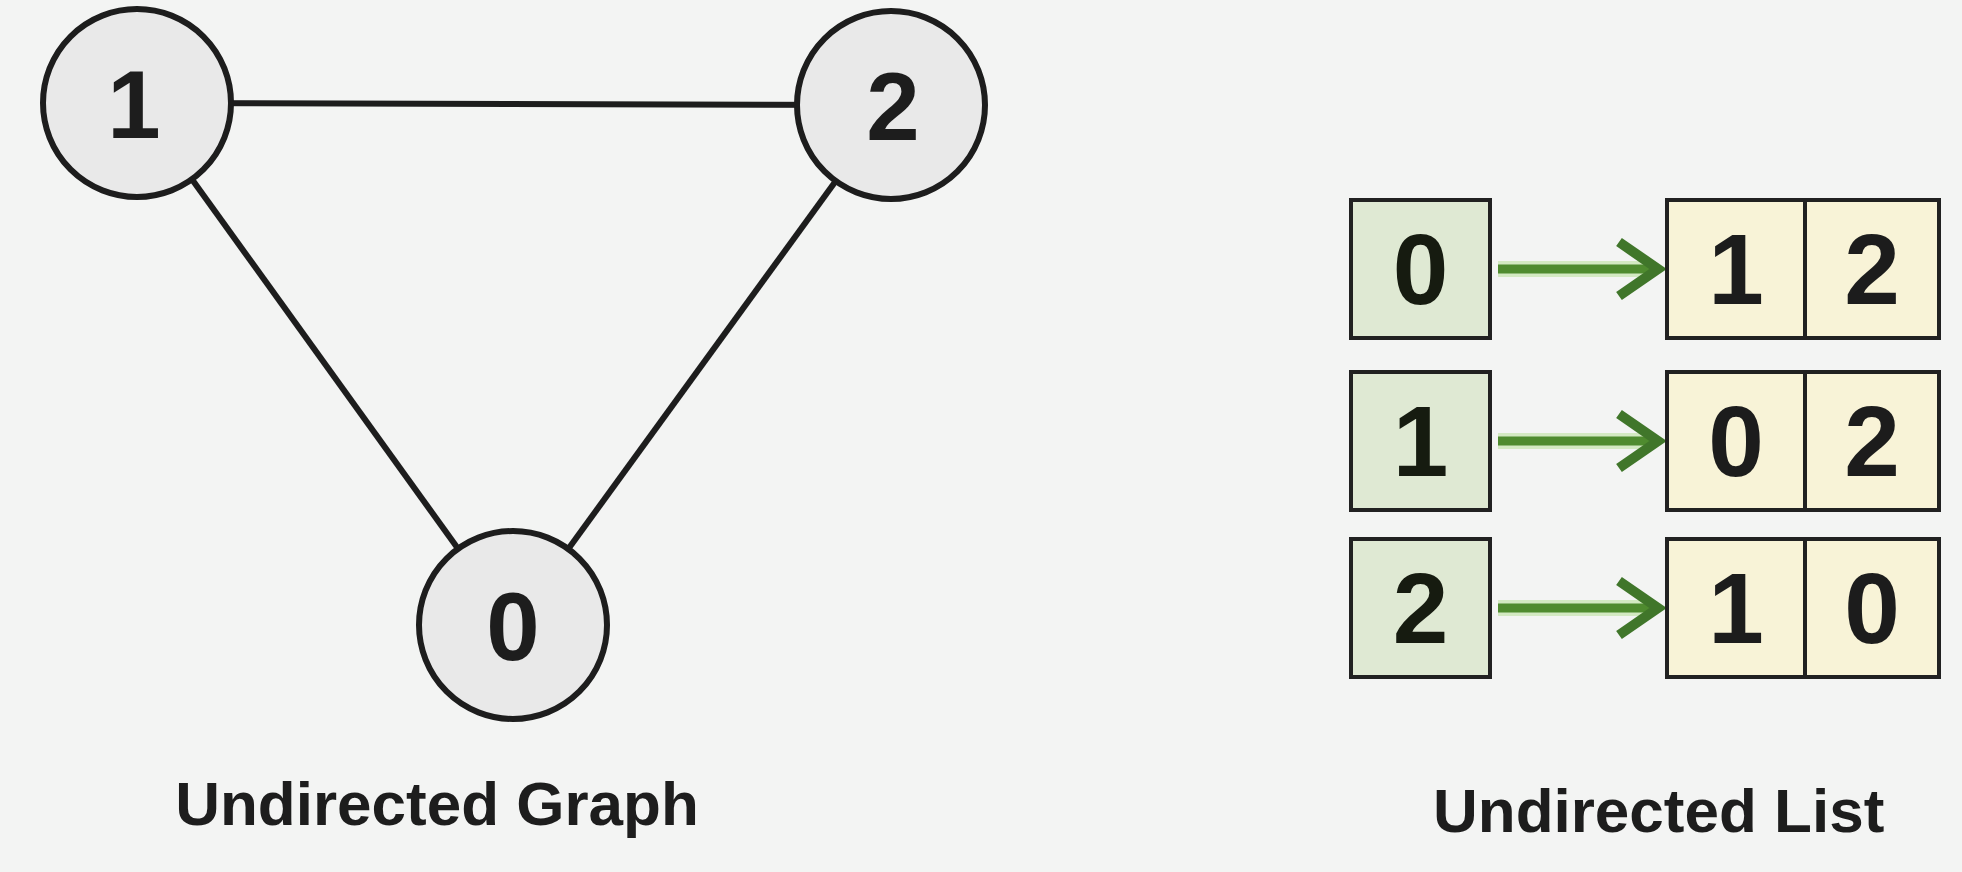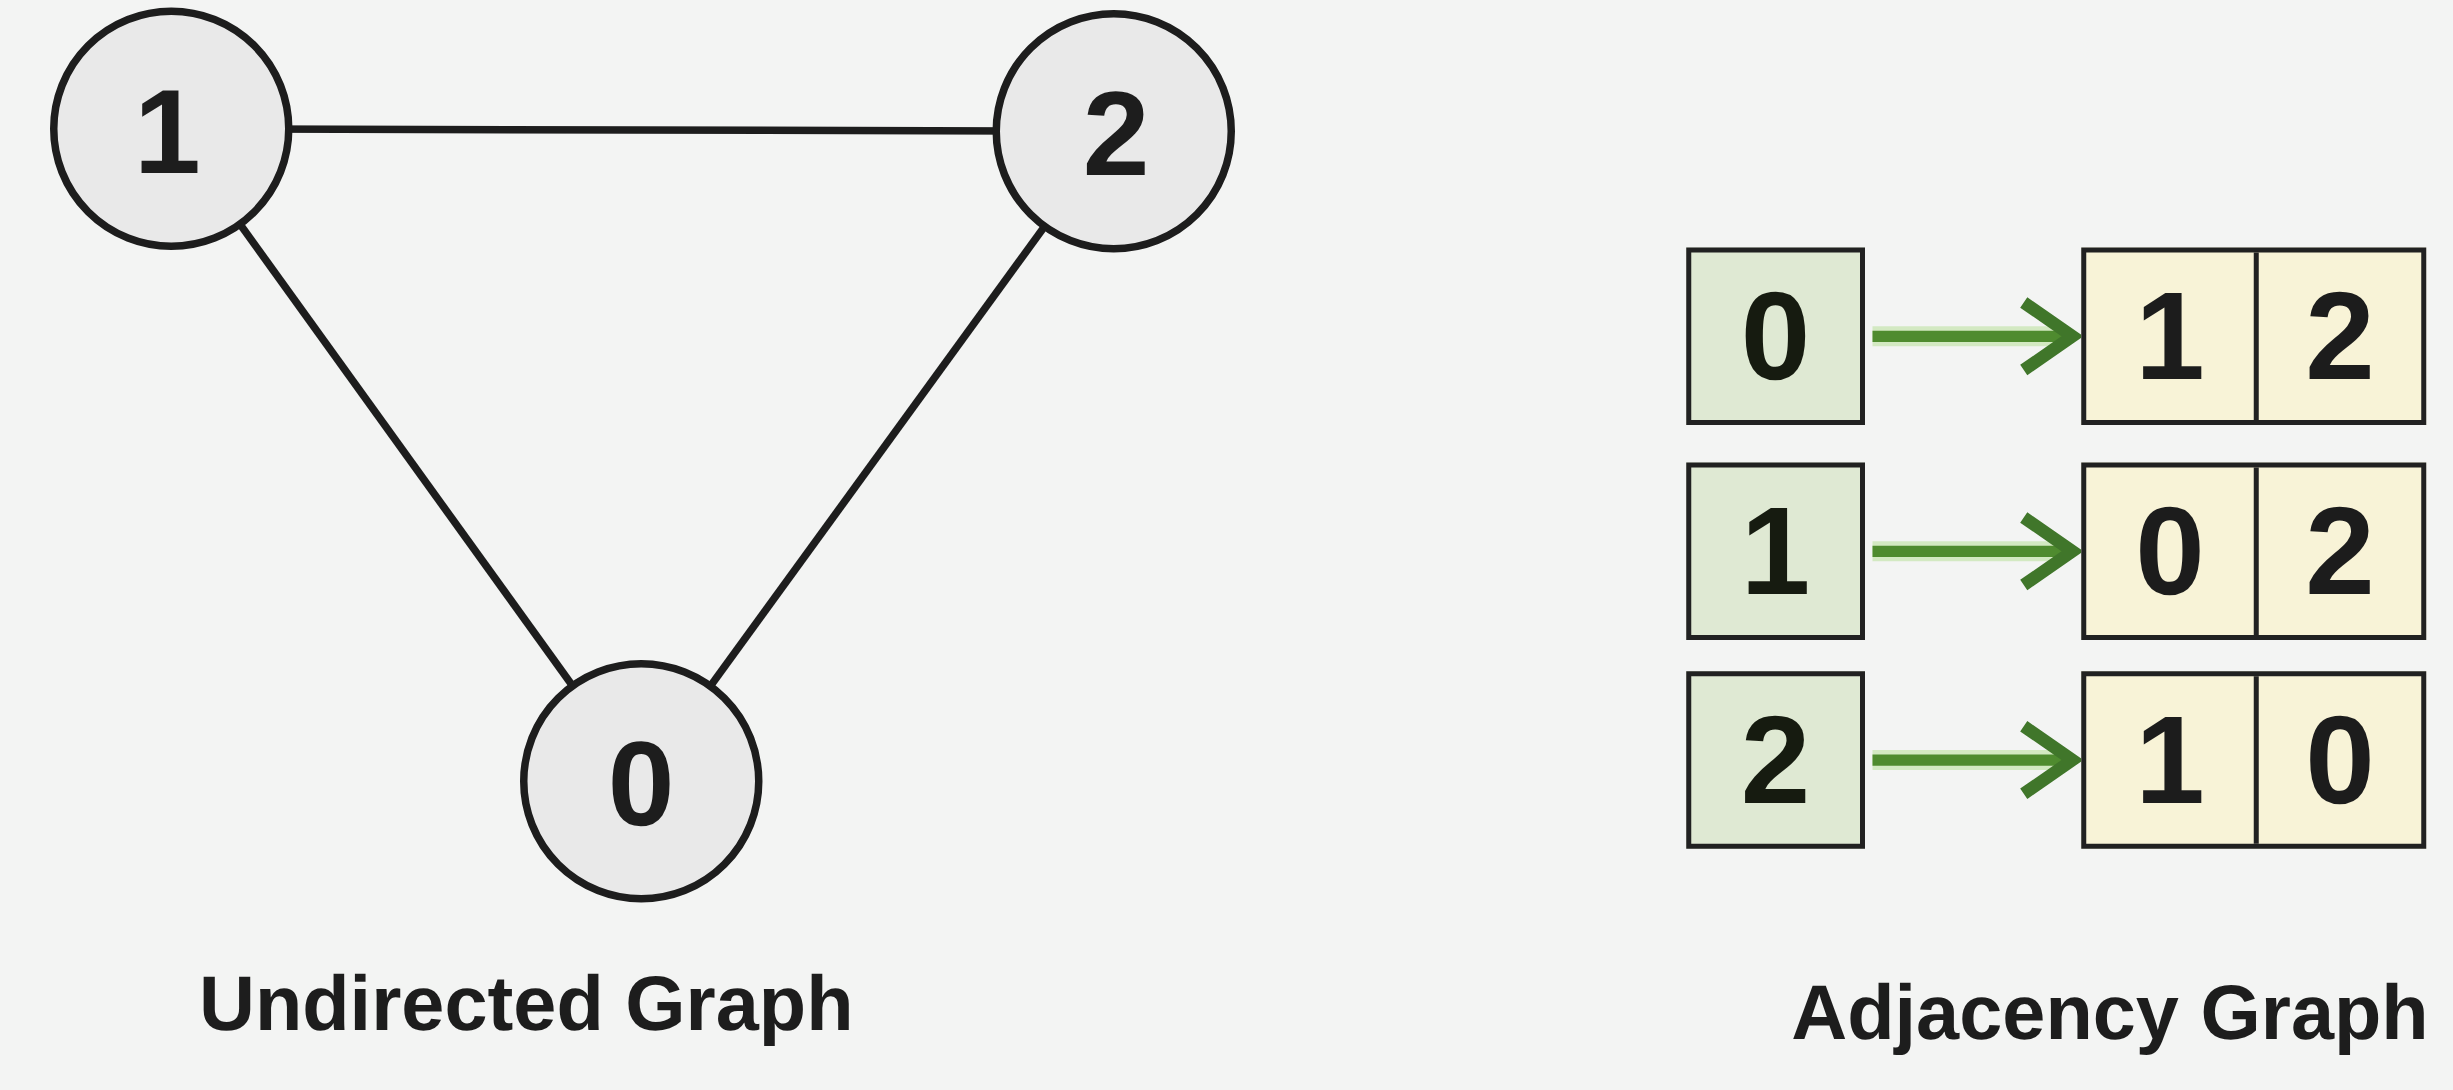--- a/index.html
+++ b/index.html
@@ -23,21 +23,21 @@
 
   .section-title {
     position: absolute;
     font-weight: bold;
     font-size: 62px;
     color: #1d1d1d;
     text-align: center;
     letter-spacing: 0px;
     white-space: nowrap;
   }
-  .title-left  { left: 121px; width: 600px; top: 768px; }
+  .title-left  { left: 137px; width: 600px; top: 768px; }
   .title-right { left: 1433px; width: 420px; top: 775px; }
 
   
   .adj-row {
     position: absolute;
     left: 1349px;
     height: 142px;
     display: flex;
     align-items: center;
   }
@@ -125,15 +125,15 @@
       <line class="arrow-halo" x1="6" y1="71" x2="158" y2="71"></line>
       <line class="arrow-shaft" x1="6" y1="71" x2="160" y2="71"></line>
       <polyline class="arrow-head" points="127,44 166,71 127,98"></polyline>
     </svg>
     <div class="cells">
       <div class="cell">1</div>
       <div class="cell">0</div>
     </div>
   </div>
 
-  <div class="section-title title-right">Adjacency Graph</div>
+  <div class="section-title title-right">Undirected List</div>
 
 </div>
 
 </body></html>

